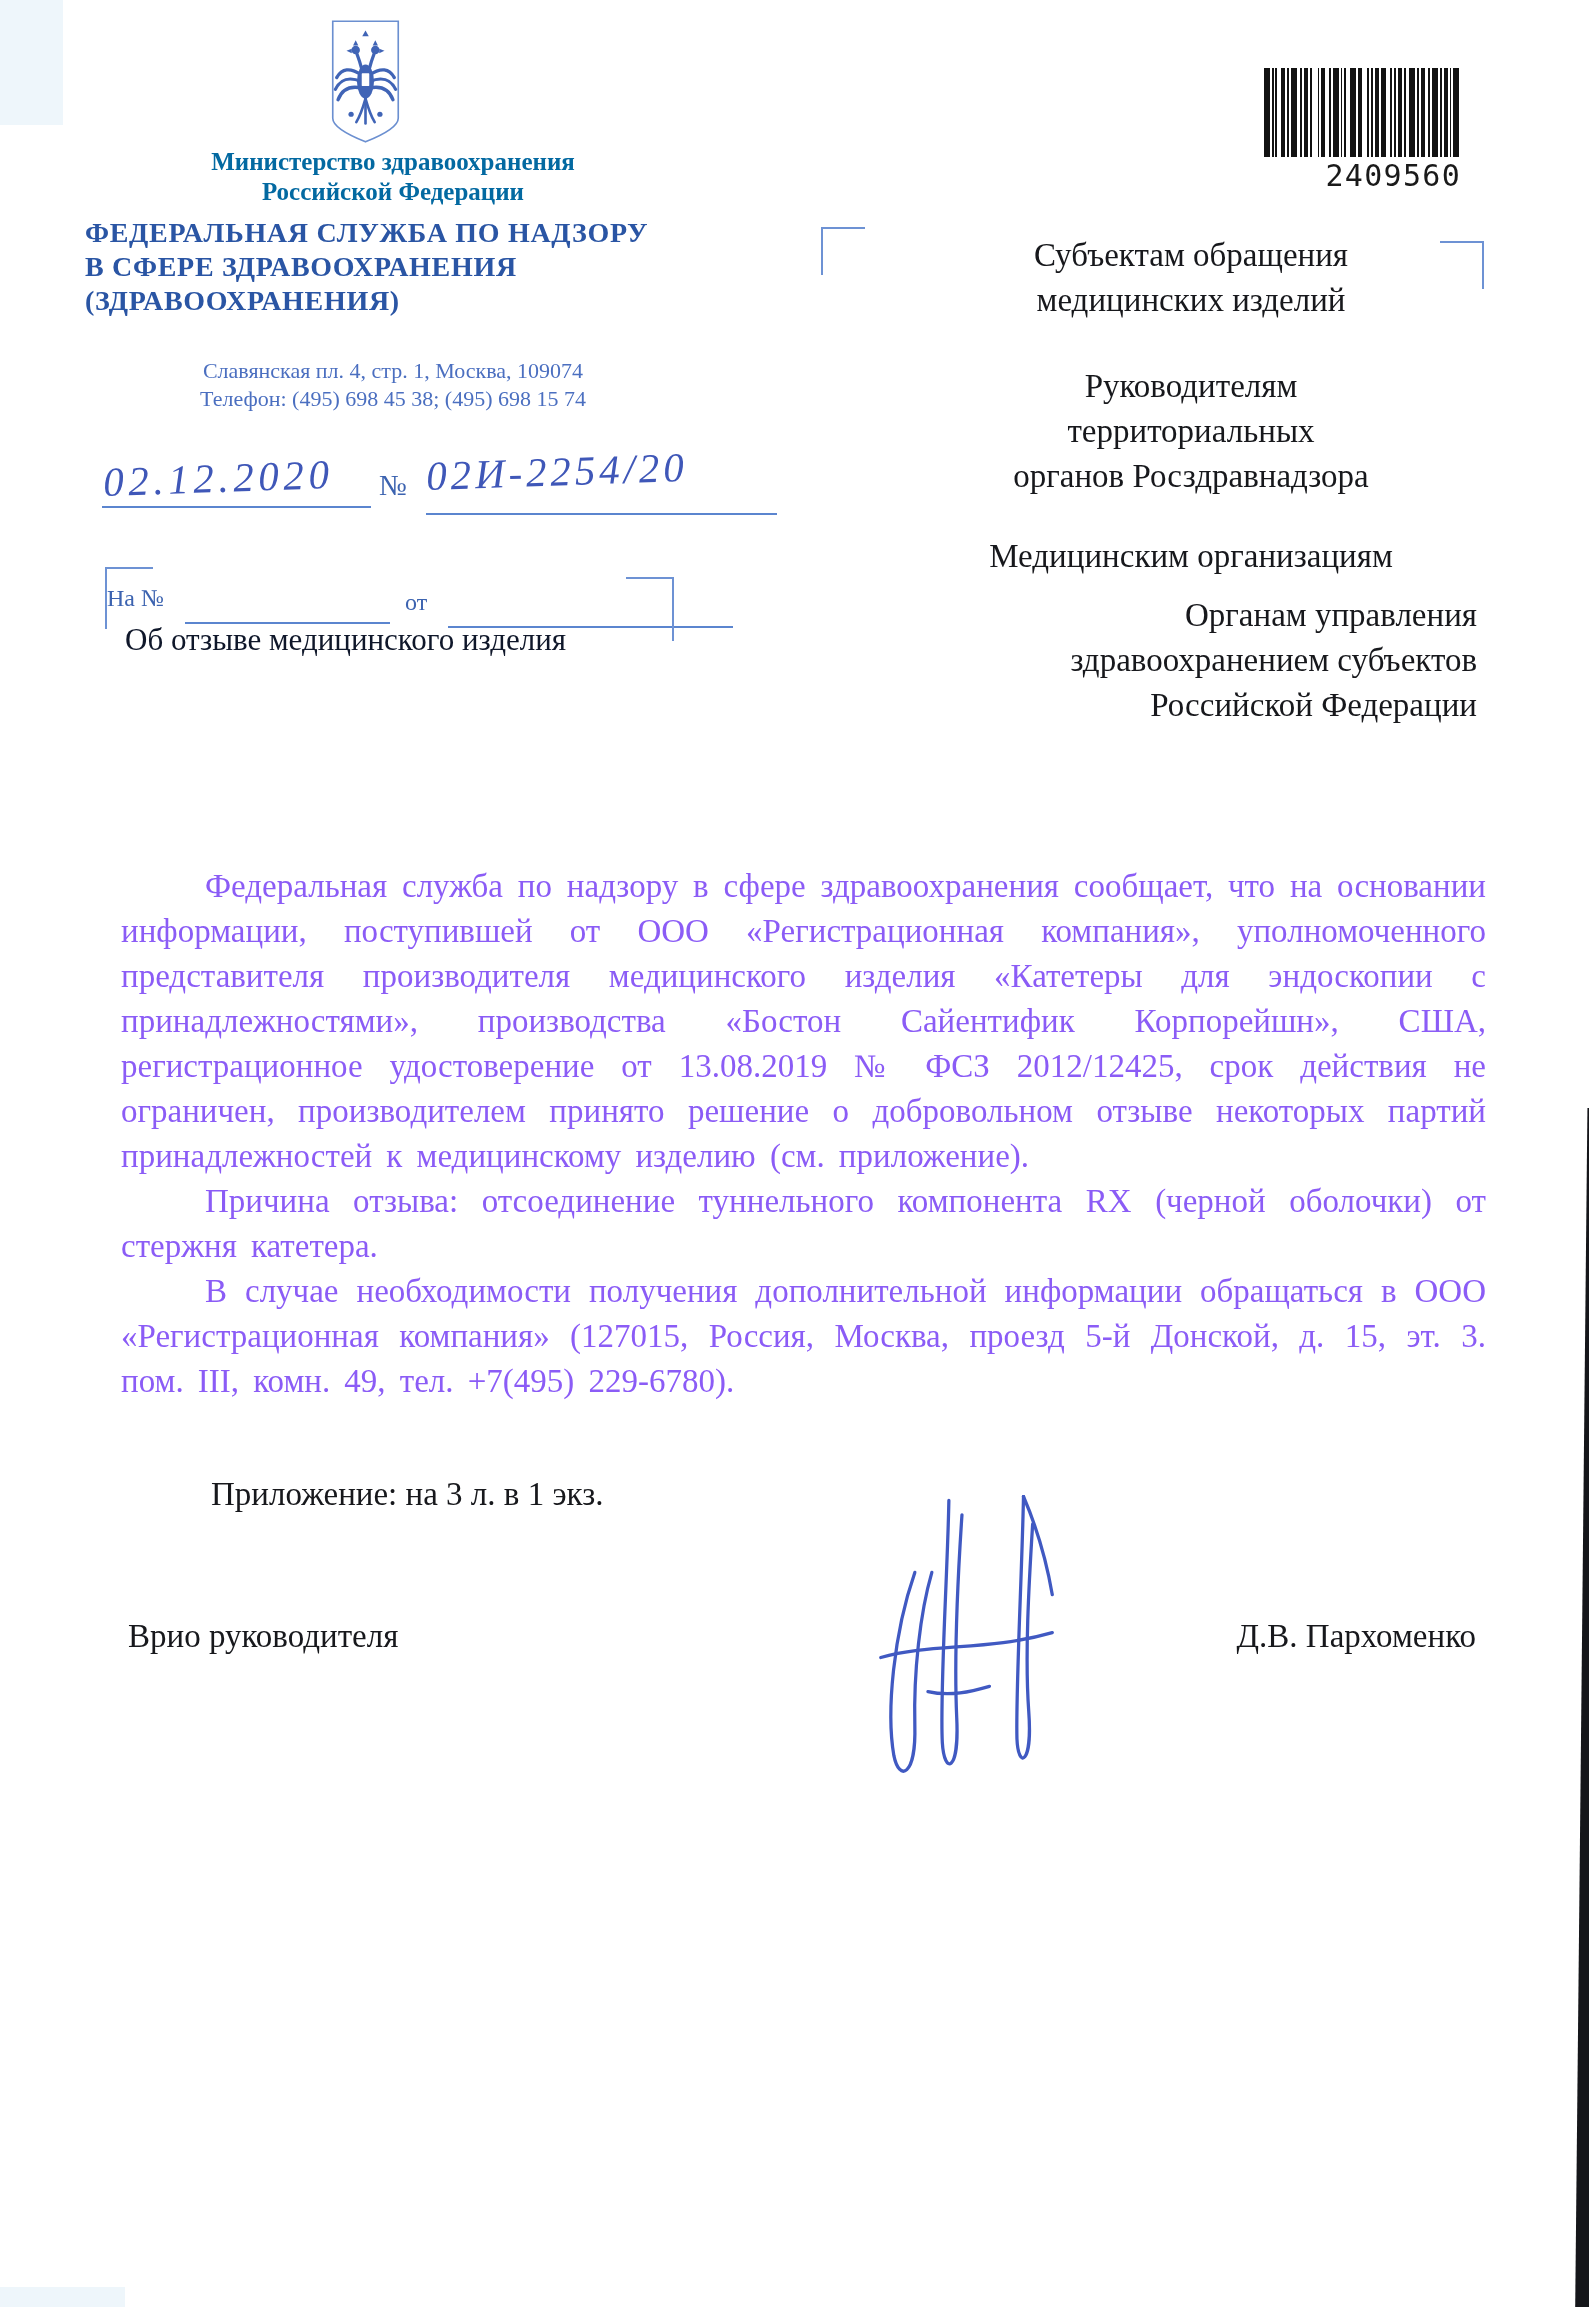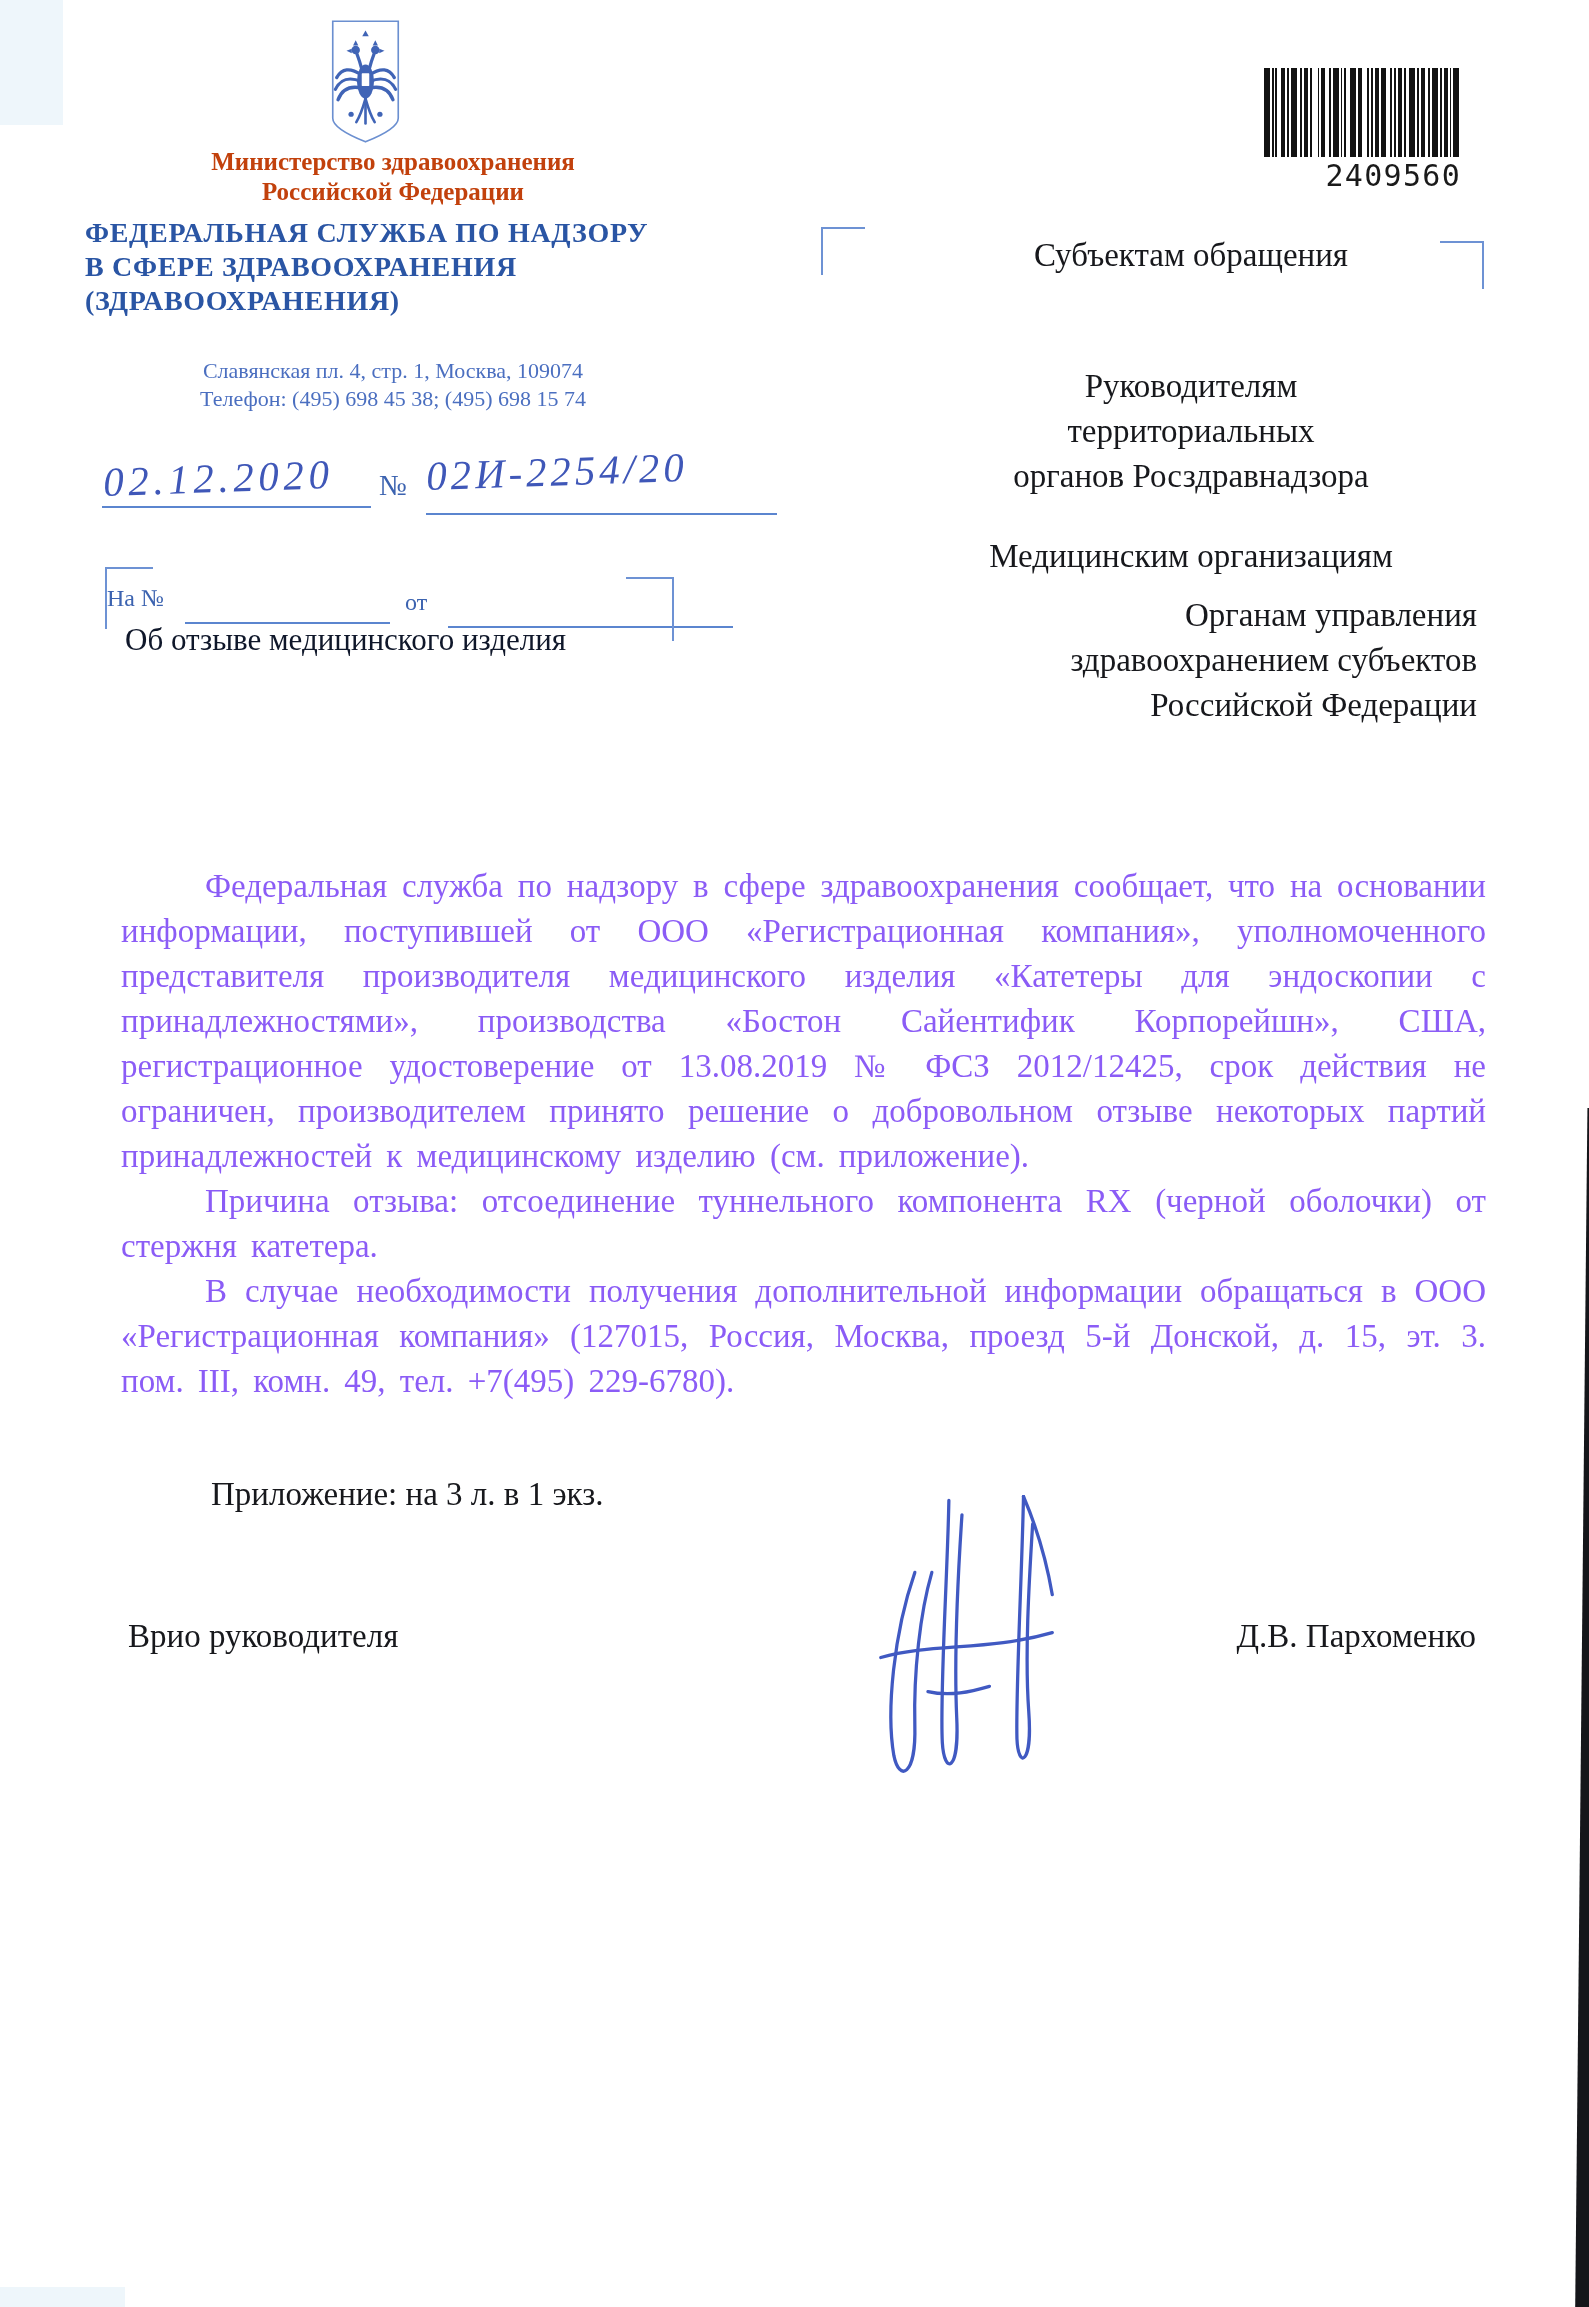--- a/index.html
+++ b/index.html
@@ -6,21 +6,21 @@
   .page{
     position:relative;
     width:1589px;height:2307px;
     background:#ffffff;
     overflow:hidden;
     font-family:"Liberation Serif","DejaVu Serif",serif;
     color:#1b1c20;
   }
   .emblem{position:absolute;left:326px;top:15.7px;width:79px;height:131px;}
   .ministry{position:absolute;left:85px;top:147px;width:616px;text-align:center;
-    font-weight:bold;font-size:25px;line-height:30px;color:#c2410c;}
+    font-weight:bold;font-size:25px;line-height:30px;color:#0369a1;}
   .service{position:absolute;left:85px;top:216px;width:616px;text-align:left;
     font-weight:bold;font-size:28px;line-height:34px;color:#2a55a4;letter-spacing:0.7px;}
   .address{position:absolute;left:85px;top:357px;width:616px;text-align:center;
     font-size:22px;line-height:27.5px;color:#4b6fc0;}
   
   .hand{font-style:italic;color:#3f57b8;transform:rotate(-2deg);transform-origin:left bottom;display:inline-block;}
   .hand-date{position:absolute;left:104px;top:458px;font-size:41px;letter-spacing:4.6px;}
   .num-sign{position:absolute;left:379px;top:469px;font-size:29px;color:#3c63b0;}
   .hand-number{position:absolute;left:427px;top:452px;font-size:41px;letter-spacing:3.9px;}
   .u-line{position:absolute;border-top:2px solid #5b85cf;}
@@ -156,20 +156,21 @@
         <span style="left: 89.3204%; width: 0.970874%;"></span>
         <span style="left: 91.2621%; width: 1.94175%;"></span>
         <span style="left: 94.1748%; width: 0.970874%;"></span>
         <span style="left: 96.1165%; width: 2.91262%;"></span>
       </div>
     <div class="barcode-num">2409560</div>
   </div>
 
   <div class="addr-group" style="top:233px;">
     <div>Субъектам обращения</div>
+    <div>медицинских изделий</div>
   </div>
   <div class="addr-group" style="top:364px;">
     <div>Руководителям</div>
     <div>территориальных</div>
     <div>органов Росздравнадзора</div>
   </div>
   <div class="addr-group" style="top:534px;">
     <div>Медицинским организациям</div>
   </div>
   <div class="addr-group" style="top:593px;text-align:right;">

